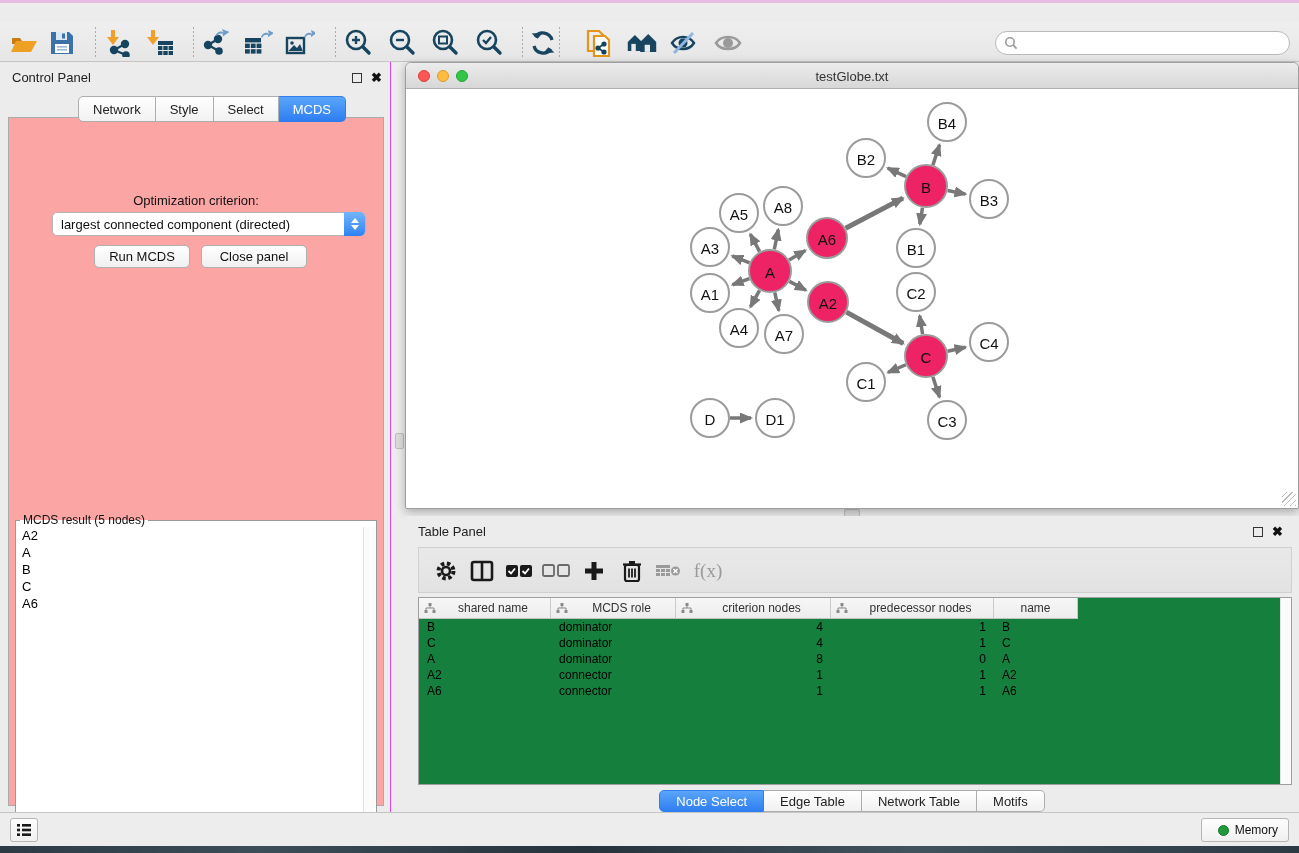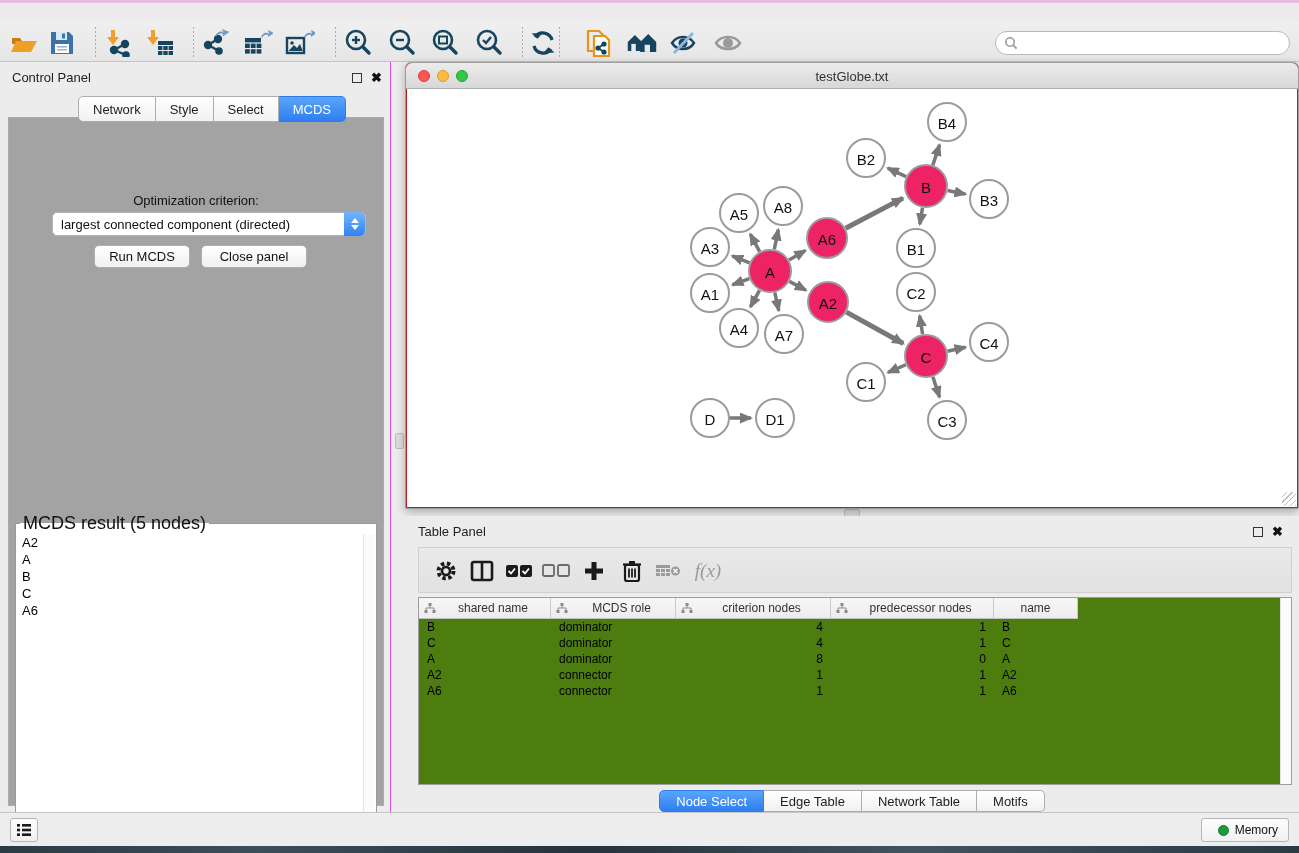--- a/index.html
+++ b/index.html
@@ -32,60 +32,60 @@
   .panel-titlerow { position:absolute; left:0; top:8px; width:100%; height:18px; }
   .panel-title { position:absolute; left:12px; top:0; font-size:13px; color:#222; }
   .panel-float { position:absolute; width:10px; height:10px; border:1.5px solid #333; top:3px; }
   .panel-close { position:absolute; top:0px; font-size:13px; font-weight:bold; color:#111; }
   .cp-tabs { position:absolute; left:78px; top:34px; height:22px; display:flex; z-index:3; }
   .seg-tab { height:22px; border:1px solid #adadad; border-left:none; background:linear-gradient(#ffffff,#f1f1f1);
     font-size:13px; color:#222; display:flex; align-items:center; justify-content:center; padding:12px 14px; }
   .seg-tab:first-child { border-left:1px solid #adadad; border-radius:5px 0 0 5px; }
   .seg-tab:last-child { border-radius:0 5px 5px 0; }
   .seg-tab.active { background:linear-gradient(#5ba5f9,#2e7ef2); color:#fff; border-color:#2e7ef2; }
-  .cp-inner { position:absolute; left:8px; top:55px; width:376px; height:689px; border:1px solid #ababab; background:#a3a3a3;padding-left:20px; }
+  .cp-inner { position:absolute; left:8px; top:55px; width:376px; height:689px; border:1px solid #ababab; background:#fca5a5;padding-left:20px; }
   .opt-label { position:absolute; left:0; width:100%; top:75px; text-align:center; font-size:13px; color:#111; }
   .dropdown { position:absolute; left:43px; top:94px; width:314px; height:24px; background:#fff;
     border:1px solid #b4b4b4; border-radius:5px; font-size:13px; color:#111; display:flex; align-items:center; padding-left:8px; }
   .dd-spin { position:absolute; right:0px; top:-1px; width:21px; height:24px; border-radius:0 5px 5px 0;
     background:linear-gradient(#72b5fa,#2f83f2); display:flex; flex-direction:column; align-items:center; justify-content:center; gap:2px; }
   .dd-up { width:0; height:0; border-left:4px solid transparent; border-right:4px solid transparent; border-bottom:5px solid #fff; }
   .dd-dn { width:0; height:0; border-left:4px solid transparent; border-right:4px solid transparent; border-top:5px solid #fff; }
   .cp-btn { position:absolute; top:127px; height:23px; background:linear-gradient(#ffffff,#f0f0f0);
     border:1px solid #b0b0b0; border-radius:5px; font-size:13px; color:#111; display:flex; align-items:center; justify-content:center; }
   .mcds-fieldset { position:absolute; left:6px; top:395px; width:362px; height:342px; border:1px solid #9a9a9a; background:#fff; }
-  .mcds-fieldset legend { font-size:18px; color:#111; margin-left:4px; padding:0 3px; }
+  .mcds-fieldset legend { font-size:12px; color:#111; margin-left:4px; padding:0 3px; }
   .mcds-list { position:absolute; left:1px; top:0px; right:13px; bottom:1px; background:#fff; overflow:hidden; }
   .mcds-item { font-size:13px; color:#000; padding:1px 0 1px 5px; line-height:15px; }
   .mcds-scroll { position:absolute; top:0; right:1px; width:12px; bottom:1px; background:#fbfbfb; border-left:1px solid #e3e3e3; }
 
   
   .vdiv-handle { position:absolute; left:395px; top:433px; width:9px; height:16px; background:#dcdcdc; border:1px solid #bdbdbd; border-radius:2px; }
   .hdiv-handle { position:absolute; left:844px; top:509px; width:16px; height:8px; background:#dcdcdc; border:1px solid #bdbdbd; border-radius:2px; }
 
   
-  .net-window { position:absolute; left:405px; top:62px; width:894px; height:447px; background:#b91c1c;
+  .net-window { position:absolute; left:405px; top:62px; width:894px; height:447px; background:#ffffff;
     border:1px solid #9e9e9e; border-radius:6px 6px 2px 2px; box-shadow:0 3px 10px rgba(0,0,0,.28); }
   .net-titlebar { position:absolute; left:0; top:0; width:100%; height:26px;
     background:linear-gradient(#ececec,#d7d7d7); border-bottom:1px solid #afafaf; border-radius:6px 6px 0 0; }
   .net-titlebar .tl { top:7px; }
   .net-titlebar .tl.red { left:12px; } .net-titlebar .tl.yel { left:31px; } .net-titlebar .tl.grn { left:50px; }
   .net-title { position:absolute; left:0; right:0; top:6px; text-align:center; font-size:13px; color:#333; }
   .net-canvas { position:absolute; left:1px; top:26px; width:890px; height:418px; background:#fff; }
   .resize-grip { position:absolute; right:2px; bottom:2px; width:14px; height:14px;
     background:repeating-linear-gradient(135deg, transparent 0 3px, #bbb 3px 4px); }
 
   
   .table-panel { position:absolute; left:405px; top:516px; width:894px; height:296px; background:#ececec; }
   .tp-titlerow { position:absolute; left:13px; right:8px; top:8px; height:18px; }
   .tp-toolbar { position:absolute; left:13px; top:31px; width:874px; height:46px;
     background:linear-gradient(#e9e9e9,#e2e2e2); border:1px solid #d0d0d0; }
   .ttbtn { position:absolute; top:8px; width:30px; height:30px; display:flex; align-items:center; justify-content:center; }
-  .fx { font-family:"Liberation Serif", serif; font-style:italic; font-size:19px; color:#9a9a9a; }
-  .dtable { position:absolute; left:13px; top:81px; width:874px; height:188px; background:#4d7c0f; border:1px solid #9e9e9e; overflow:hidden; }
+  .fx { font-family:"Liberation Serif", serif; font-size:19px; color:#9a9a9a; }
+  .dtable { position:absolute; left:13px; top:81px; width:874px; height:188px; background:#15803d; border:1px solid #9e9e9e; overflow:hidden; }
   .thead { position:absolute; left:0; top:0; height:21px; display:flex; }
   .th { height:21px; background:linear-gradient(#f7f7f7,#ededed); border-right:1px solid #cacaca; border-bottom:1px solid #c2c2c2;
     display:flex; align-items:center; font-size:12px; color:#333; position:relative; }
   .th .th-label { flex:1; text-align:center; }
   .tbody { position:absolute; left:0; top:21px; right:0; }
   .tr { display:flex; height:16px; }
   .td { font-size:12px; color:#000; line-height:16px; white-space:nowrap; overflow:hidden; }
   .td.num { text-align:right; padding-right:8px; }
   .td.txt { padding-left:8px; }
   .tscroll { position:absolute; top:0; right:0; width:11px; bottom:0; background:#fbfbfb; border-left:1px solid #e3e3e3; }

